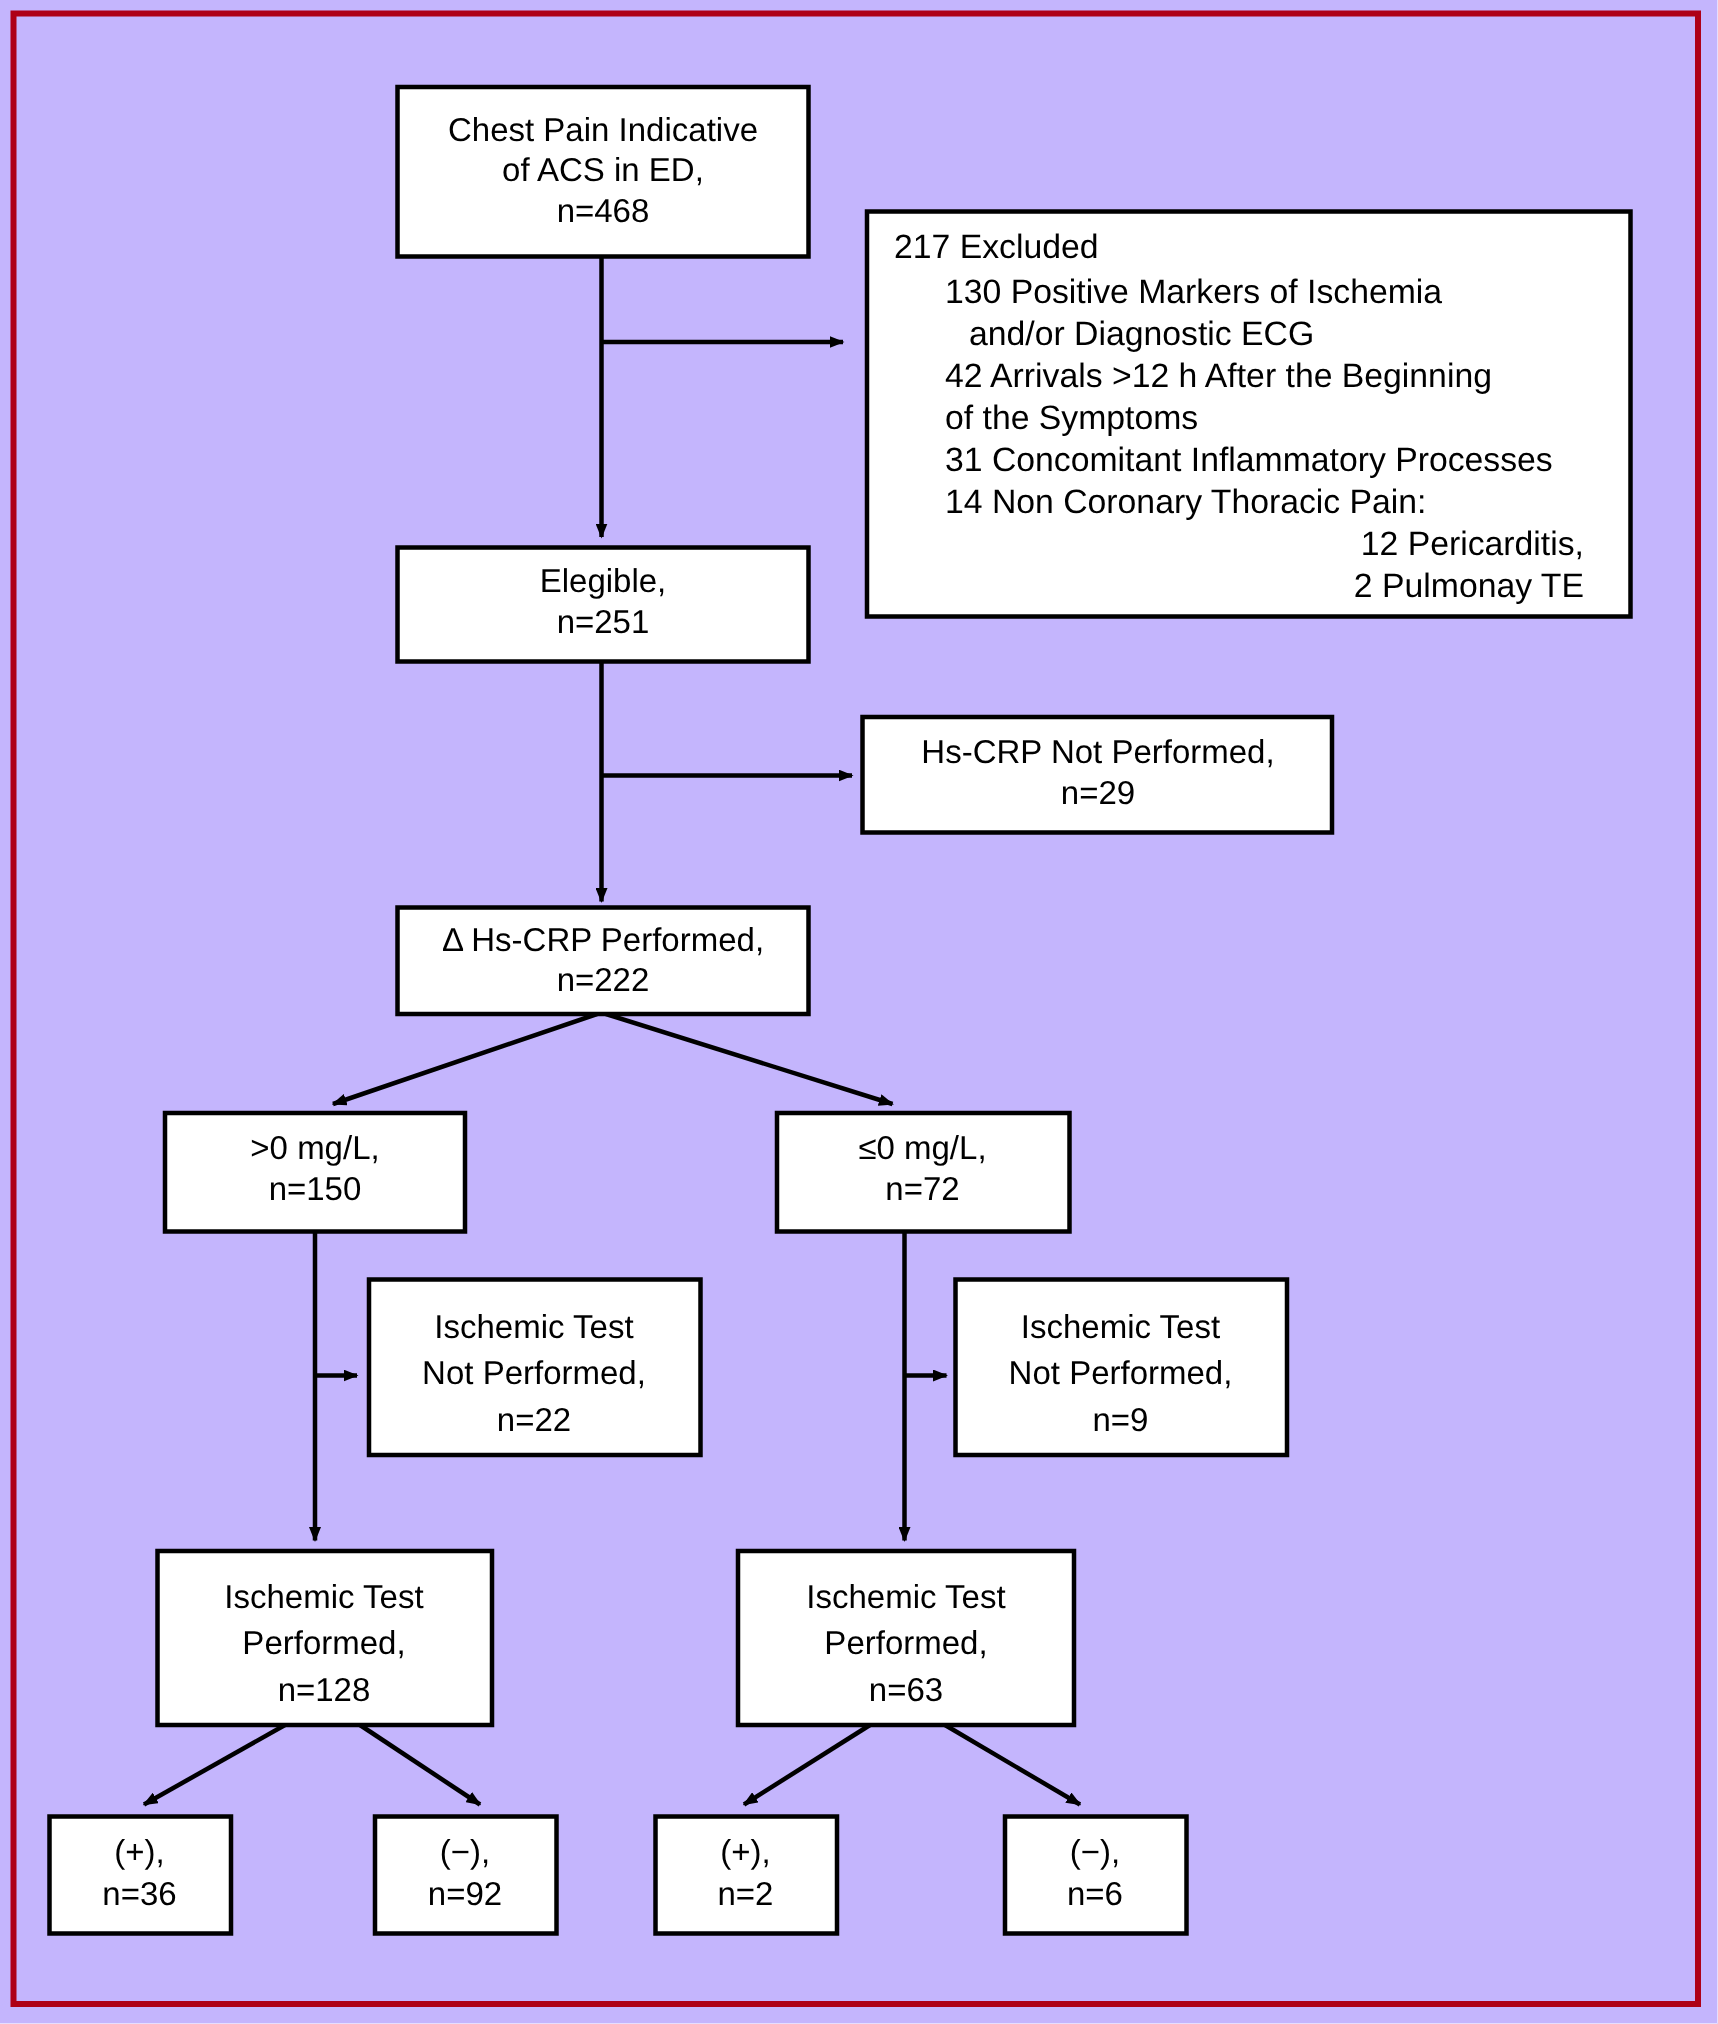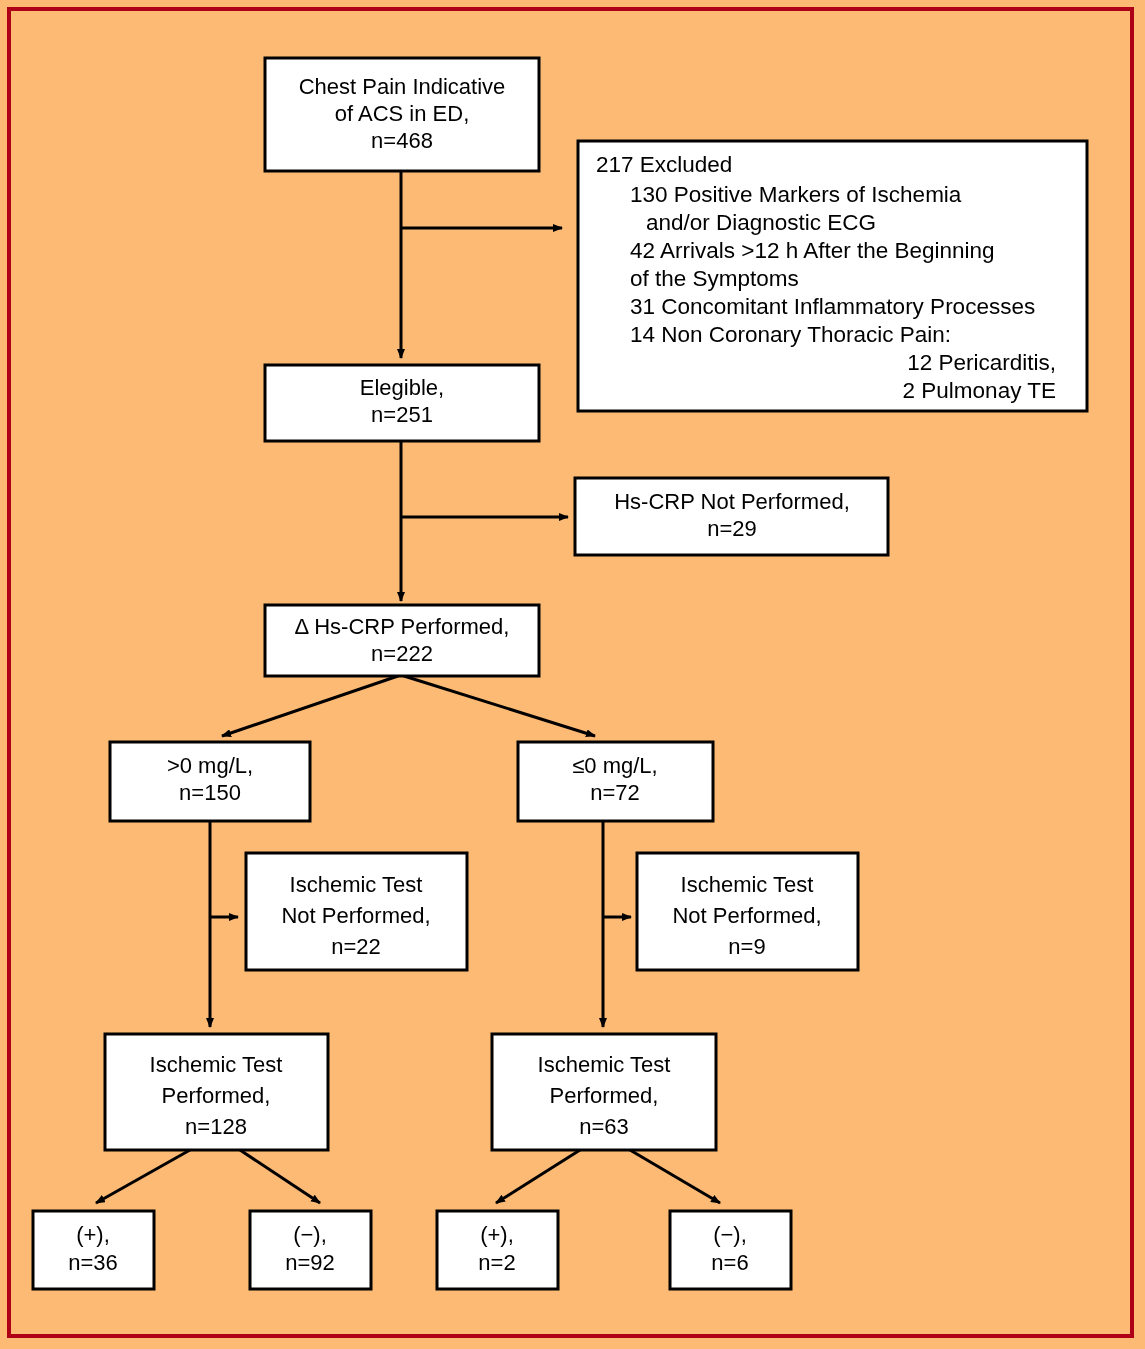--- a/index.html
+++ b/index.html
@@ -8,21 +8,21 @@
     padding: 0;
     background: #ffffff;
   }
   body {
     font-family: "Liberation Sans", sans-serif;
   }
   #page {
     position: relative;
     width: 1145px;
     height: 1349px;
-    background: #fdba74;
+    background: #c4b5fd;
     overflow: hidden;
   }
   #outer-frame {
     position: absolute;
     left: 7px;
     top: 7px;
     width: 1127px;
     height: 1331px;
     border: 4px solid #AE0017;
     box-sizing: border-box;

